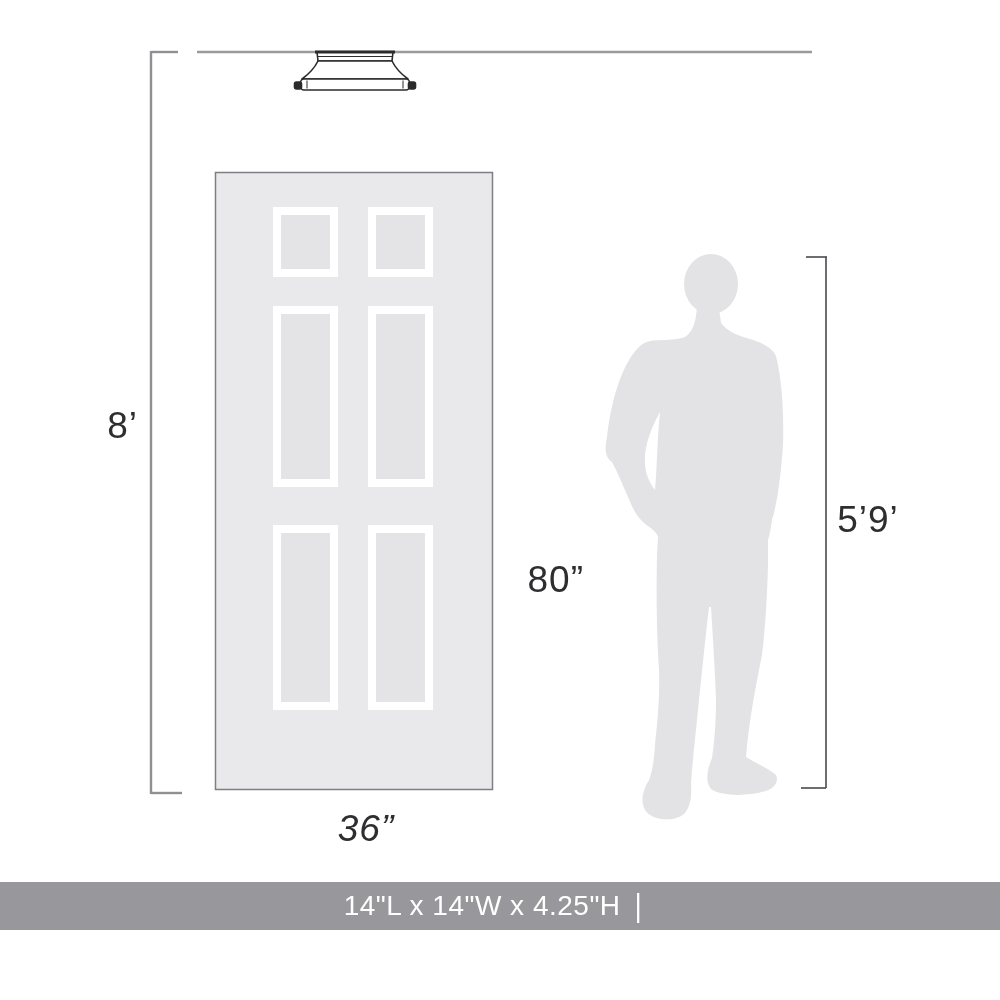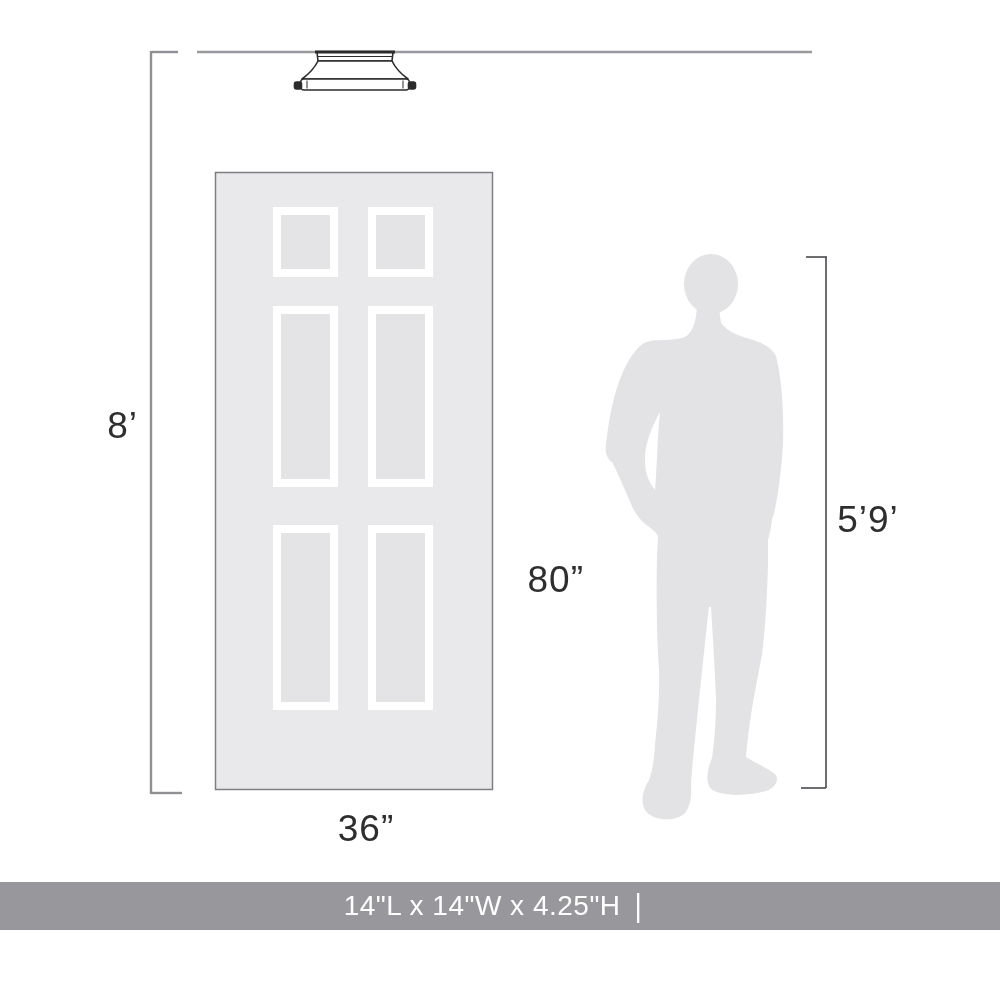--- a/index.html
+++ b/index.html
@@ -21,21 +21,21 @@
     position: absolute;
     color: #2e2e30;
     font-size: 37px;
     font-weight: 400;
     letter-spacing: 1px;
     line-height: 1;
     white-space: nowrap;
   }
   .label-ceiling { left: 86px; top: 407px; width: 52px; text-align: right; }
   .label-door-height { left: 504px; top: 517px; width: 80px; text-align: right; margin-top: 44px; }
-  .label-door-width { left: 316px; top: 810px; width: 100px; text-align: center; }
+  .label-door-width { left: 316px; top: 810px; width: 100px; text-align: center; font-style: italic; }
   .label-person-height { left: 823px; top: 501px; width: 90px; text-align: center; }
   .footer-bar {
     position: absolute;
     left: 0; top: 882px;
     width: 1000px; height: 48px;
     background: #98989c;
     color: #ffffff;
     display: flex;
     align-items: center;
     justify-content: center;

